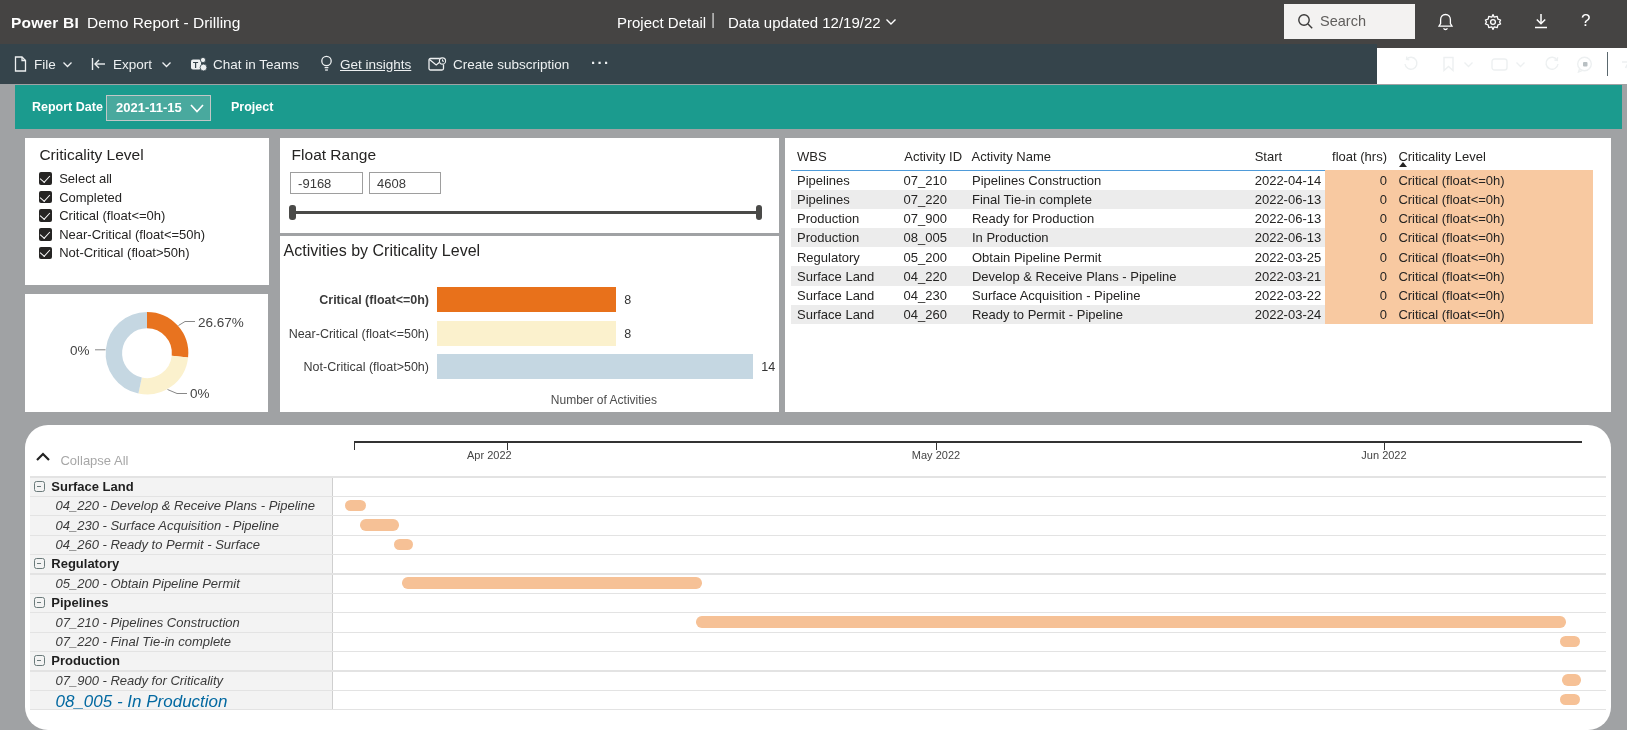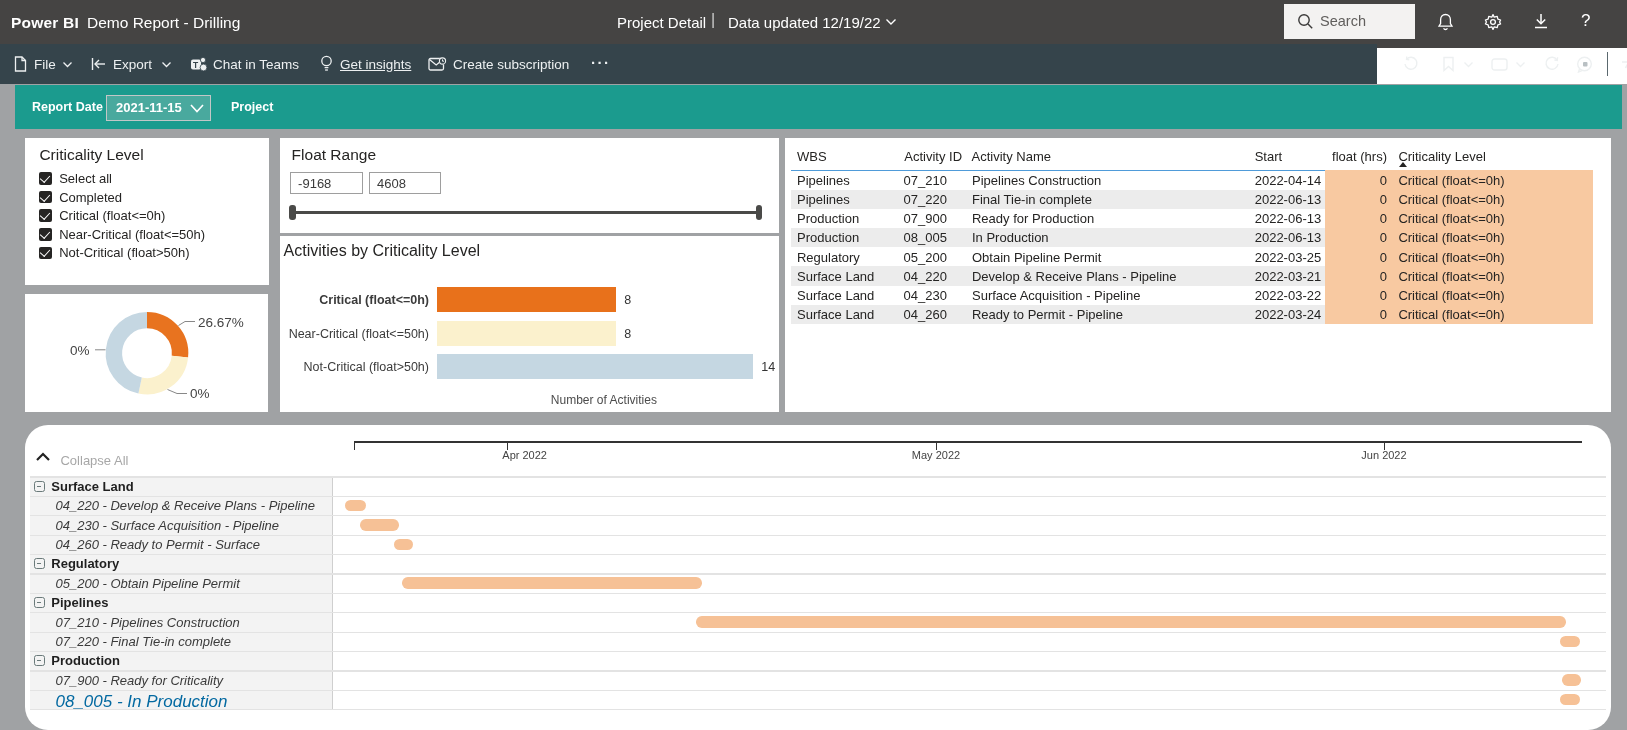--- a/index.html
+++ b/index.html
@@ -272,21 +272,21 @@
   <div class="card" style="left:24.6px;top:340.8px;width:1586.7px;height:305.2px;border-radius:23px;">
   <svg class="ic" style="left:10.4px;top:27.5px;" width="16" height="10" viewBox="0 0 16 10">
         <polyline points="2,8 8,2 14,8" fill="none" stroke="#222" stroke-width="2.2"></polyline>
       </svg>
   <div class="abs" style="left:35.9px;top:28px;font-size:13px;color:#a7a7a7;">Collapse All</div>
   <div class="abs" style="left:329.4px;top:16.1px;width:1227.6px;height:2.4px;background:#333;"></div>
   <div class="abs" style="left:329.4px;top:18.5px;width:1.2px;height:7px;background:#333;"></div>
   <div class="abs" style="left:482.4px;top:18.5px;width:1.2px;height:7px;background:#333;"></div>
   <div class="abs" style="left:911.4px;top:18.5px;width:1.2px;height:7px;background:#333;"></div>
   <div class="abs" style="left:1359.4px;top:18.5px;width:1.2px;height:7px;background:#333;"></div>
-  <div class="abs" style="left:442.4px;top:24.5px;width:80px;text-align:right;font-size:11px;color:#444;">Apr 2022</div>
+  <div class="abs" style="left:442.4px;top:24.5px;width:80px;text-align:left;font-size:11px;color:#444;">Apr 2022</div>
   <div class="abs" style="left:871.4px;top:24.5px;width:80px;text-align:center;font-size:11px;color:#444;">May 2022</div>
   <div class="abs" style="left:1319.4px;top:24.5px;width:80px;text-align:center;font-size:11px;color:#444;">Jun 2022</div>
   <div class="abs" style="left:5.4px;top:51.7px;width:302.2px;height:232.9px;background:#f3f3f3;"></div>
   <div class="abs" style="left:307.6px;top:51.7px;width:1.2px;height:232.9px;background:#cfcfcf;"></div>
   <div class="abs" style="left:5.4px;top:51.7px;width:1576px;height:1.1px;background:#e3e3e3;"></div>
   <div class="abs" style="left:5.4px;top:71.1px;width:1576px;height:1.1px;background:#e3e3e3;"></div>
   <div class="abs" style="left:5.4px;top:90.5px;width:1576px;height:1.1px;background:#e3e3e3;"></div>
   <div class="abs" style="left:5.4px;top:109.9px;width:1576px;height:1.1px;background:#e3e3e3;"></div>
   <div class="abs" style="left:5.4px;top:129.3px;width:1576px;height:1.1px;background:#e3e3e3;"></div>
   <div class="abs" style="left:5.4px;top:148.7px;width:1576px;height:1.1px;background:#e3e3e3;"></div>

